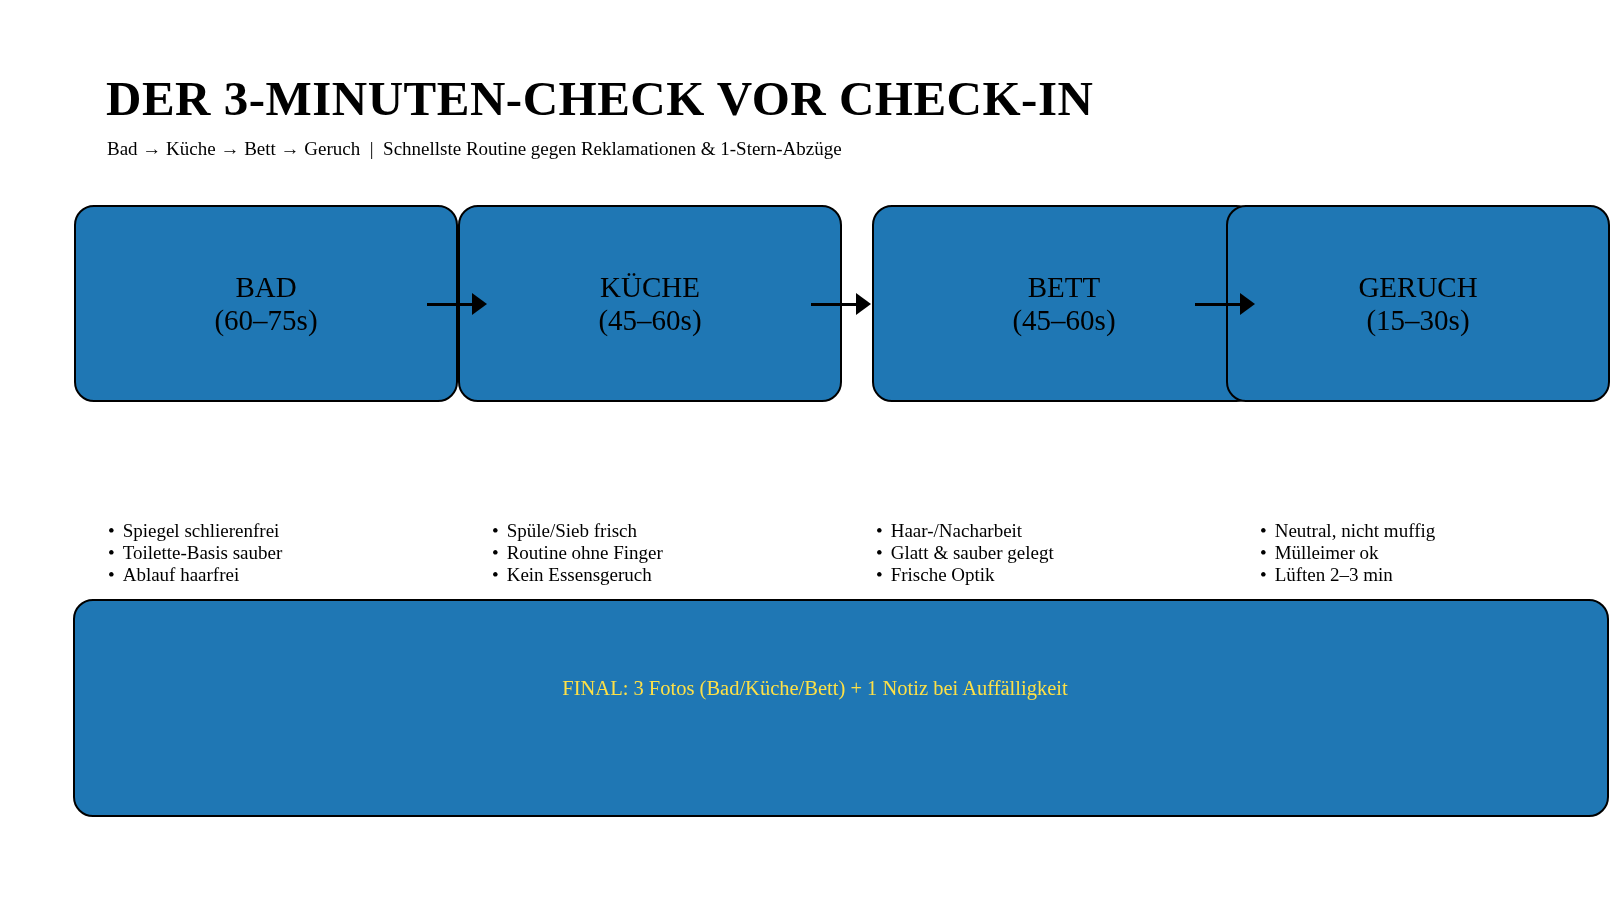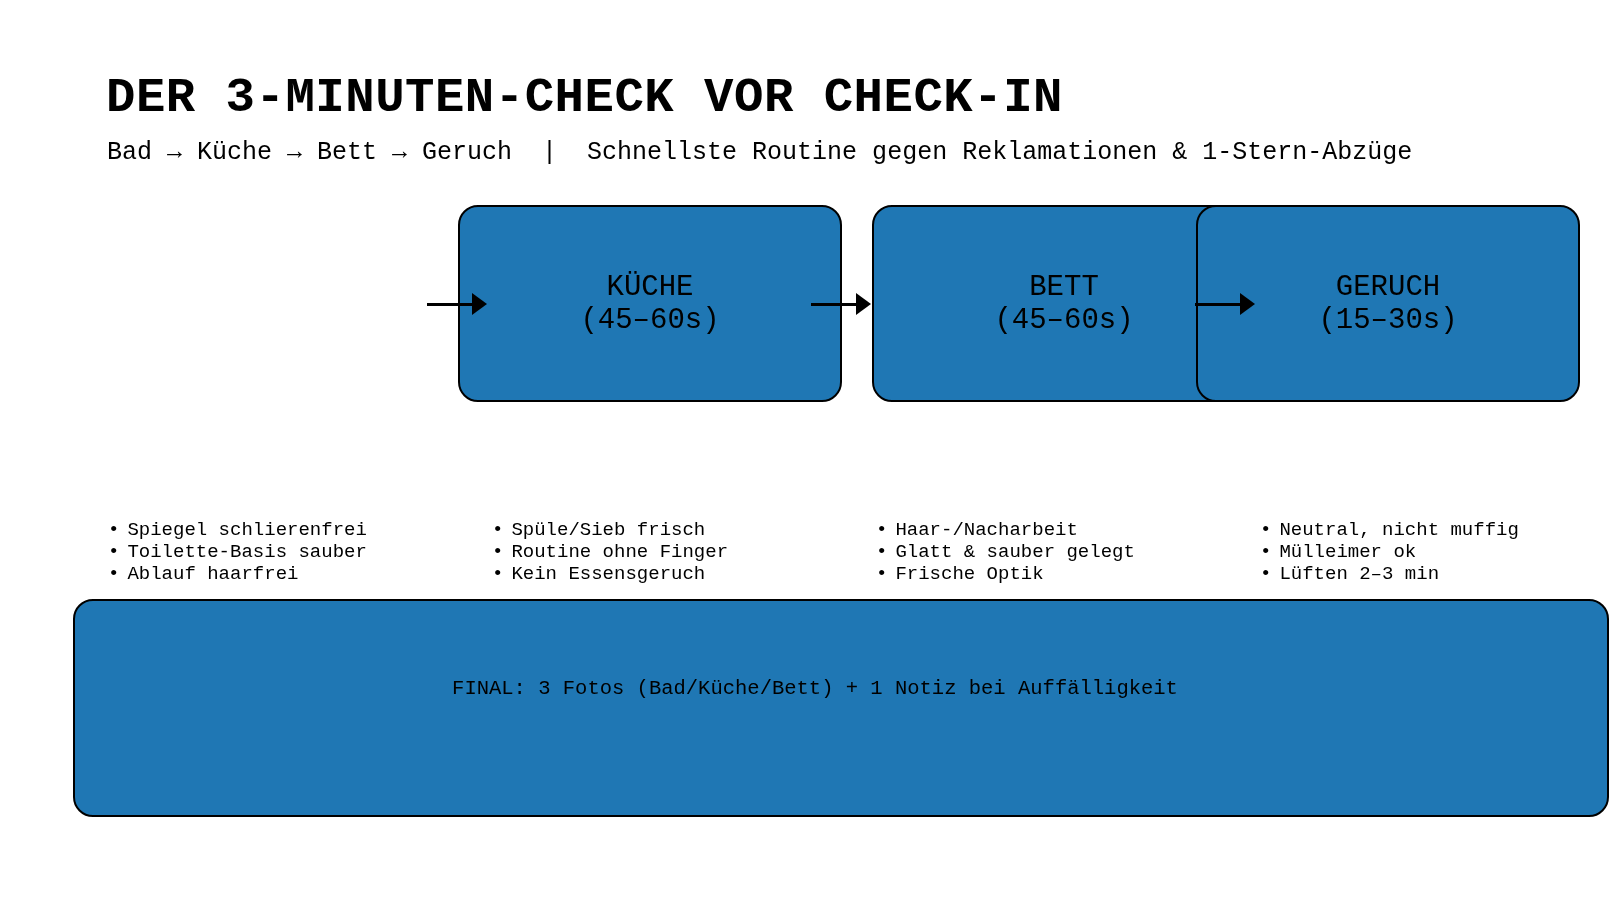--- a/index.html
+++ b/index.html
@@ -1,38 +1,38 @@
 <!DOCTYPE html>
 <html><head>
 <meta charset="utf-8">
 <style>
   html, body { margin: 0; padding: 0; background: #ffffff; }
   .canvas {
     position: relative;
     width: 1620px;
     height: 919px;
     background: #ffffff;
-    font-family: Liberation Mono, monospace;
+    font-family: Liberation Serif, serif;
     color: #000000;
     overflow: hidden;
   }
   .title {
     position: absolute;
     left: 106px;
     top: 70px;
     font-size: 49px;
     font-weight: bold;
     letter-spacing: 0.5px;
     white-space: pre;
   }
   .subtitle {
     position: absolute;
     left: 107px;
     top: 138px;
-    font-size: 25px;
+    font-size: 19px;
     white-space: pre;
   }
   .step {
     position: absolute;
     top: 205px;
     width: 384px;
     height: 197px;
     box-sizing: border-box;
     background: #1f77b4;
     border: 2.5px solid #000000;
@@ -99,42 +99,46 @@
     border: 2.5px solid #000000;
     border-radius: 20px;
     display: flex;
     align-items: center;
     justify-content: center;
   }
   .footer-text {
     text-align: left;
     font-size: 20.5px;
     line-height: 27px;
-    color: #000000;
+    color: #fde047;
     transform: translate(-26px, -20px);
     white-space: pre;
   }
 </style>
 </head>
 <body>
 
 <div class="canvas">
 
   <div class="title">DER 3-MINUTEN-CHECK VOR CHECK-IN</div>
   <div class="subtitle">Bad → Küche → Bett → Geruch  |  Schnellste Routine gegen Reklamationen &amp; 1-Stern-Abzüge</div>
 
+  <div class="step" style="left:74px">
+    <div class="step-name">BAD</div>
+    <div class="step-duration">(60–75s)</div>
+  </div>
   <div class="step" style="left:458px">
     <div class="step-name">KÜCHE</div>
     <div class="step-duration">(45–60s)</div>
   </div>
   <div class="step" style="left:872px">
     <div class="step-name">BETT</div>
     <div class="step-duration">(45–60s)</div>
   </div>
-  <div class="step" style="left:1196px">
+  <div class="step" style="left:1226px">
     <div class="step-name">GERUCH</div>
     <div class="step-duration">(15–30s)</div>
   </div>
 
   <div class="arrow" style="left:427px">
     <div class="arrow-line"></div>
     <div class="arrow-head"></div>
   </div>
   <div class="arrow" style="left:811px">
     <div class="arrow-line"></div>

